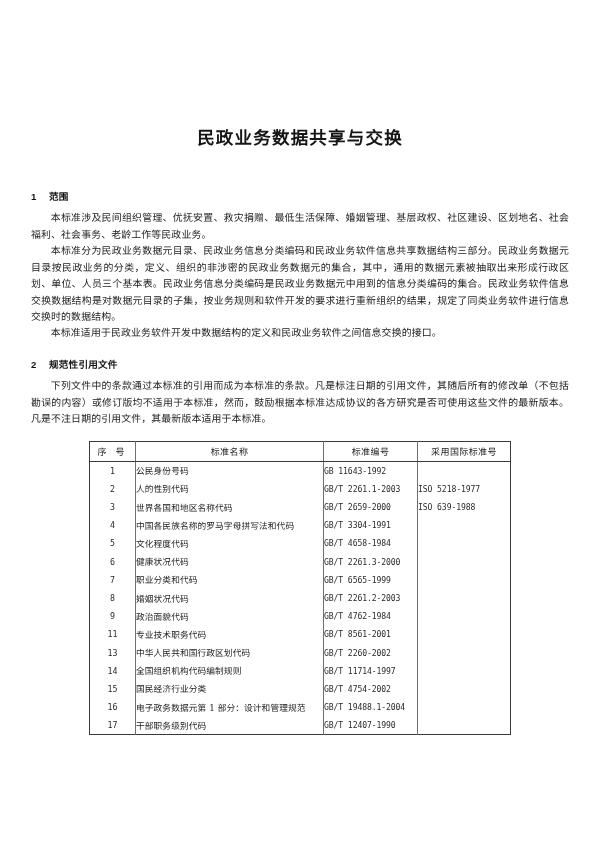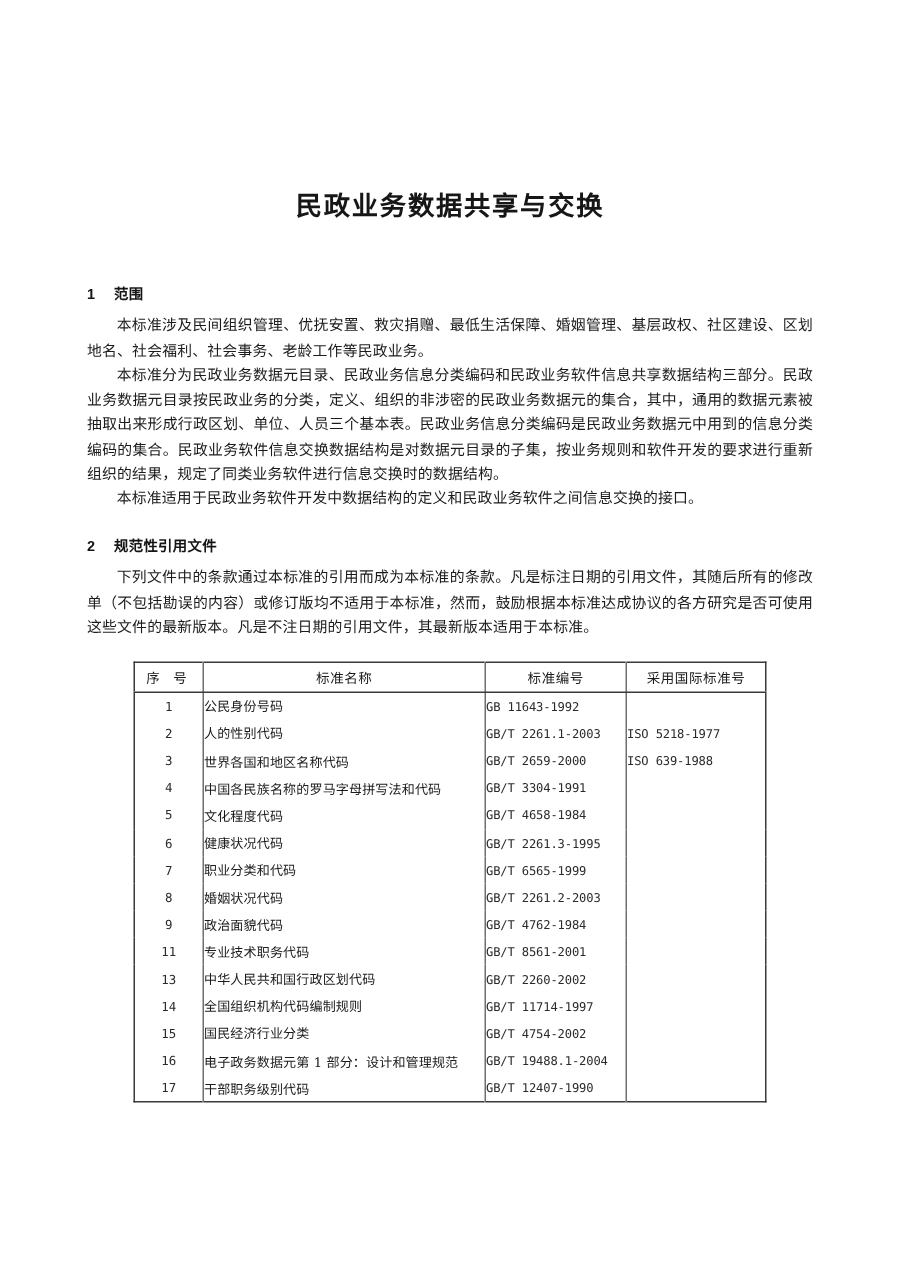--- a/index.html
+++ b/index.html
@@ -17,21 +17,21 @@
     overflow: hidden;
   }
 
   .page {
     position: absolute;
     left: 0;
     top: 0;
     width: 600px;
     height: 849px;
     box-sizing: border-box;
-    padding: 0 58px;
+    padding: 0 31px;
   }
 
   
   .doc-title {
     text-align: center;
     font-size: 17.5px;
     font-weight: 700;
     letter-spacing: 1.2px;
     margin: 0;
     padding-top: 128px;
@@ -199,21 +199,21 @@
           </tr>
           <tr>
             <td class="cell-idx">5</td>
             <td class="cell-name">文化程度代码</td>
             <td class="cell-no">GB/T 4658-1984</td>
             <td class="cell-intl"></td>
           </tr>
           <tr>
             <td class="cell-idx">6</td>
             <td class="cell-name">健康状况代码</td>
-            <td class="cell-no">GB/T 2261.3-1995</td>
+            <td class="cell-no">GB/T 2261.3-2000</td>
             <td class="cell-intl"></td>
           </tr>
           <tr>
             <td class="cell-idx">7</td>
             <td class="cell-name">职业分类和代码</td>
             <td class="cell-no">GB/T 6565-1999</td>
             <td class="cell-intl"></td>
           </tr>
           <tr>
             <td class="cell-idx">8</td>

